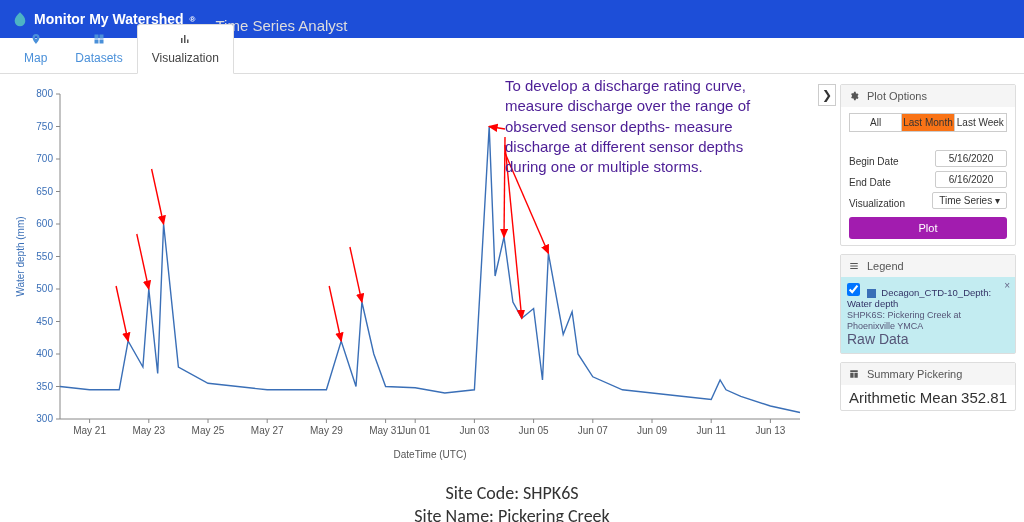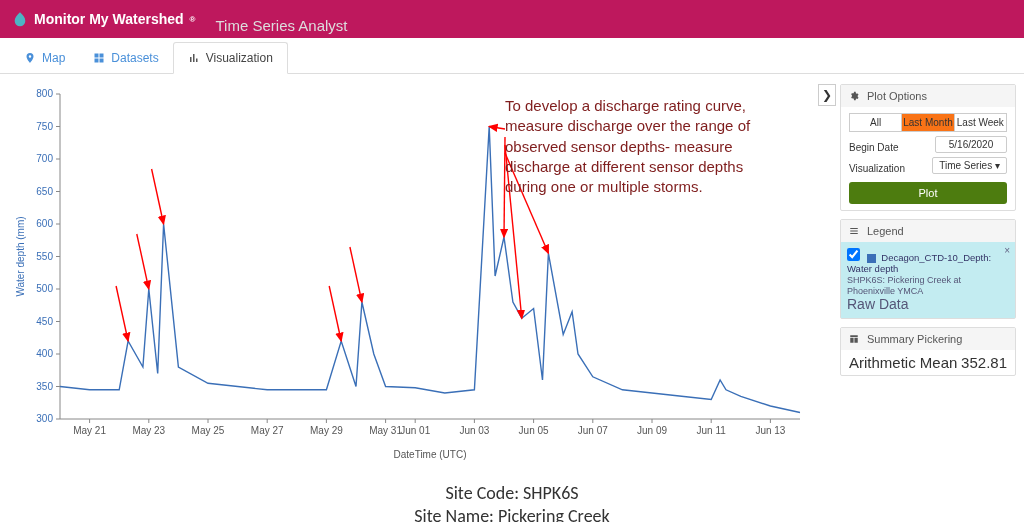--- a/index.html
+++ b/index.html
@@ -1,43 +1,43 @@
 <!DOCTYPE html>
 <html><head>
 <meta charset="utf-8">
 <style>
   * { box-sizing: border-box; margin: 0; padding: 0; }
   body { font-family: -apple-system, "Segoe UI", Arial, sans-serif; font-size: 13px; color: #333; background: #fff; width: 1024px; }
-  .topbar { background: #be185d; color: #fff; height: 38px; display: flex; align-items: center; padding: 0 12px; gap: 20px; }
+  .topbar { background: #1d4ed8; color: #fff; height: 38px; display: flex; align-items: center; padding: 0 12px; gap: 20px; }
   .brand { display: flex; align-items: center; gap: 6px; font-weight: 600; font-size: 14px; }
   .brand sup { font-size: 8px; }
   .subapp { font-size: 15px; color: #ddd; margin-top: 12px; }
   .tabs { display: flex; border-bottom: 1px solid #ddd; padding: 0 10px; height: 36px; align-items: flex-end; }
-  .tab { padding: 8px 14px; font-size: 12px; color: #4a90d9; display: flex; align-items: center; gap: 6px; cursor: pointer; }
+  .tab { padding: 8px 14px; font-size: 12px; color: #4a90d9; display: flex; align-items: center; gap: 6px; cursor: pointer; flex-direction: column; }
   .tab.active { color: #444; border: 1px solid #ddd; border-bottom: 1px solid #fff; background: #fff; margin-bottom: -1px; border-radius: 3px 3px 0 0; }
   .content { display: flex; }
   .chart-wrap { flex: 1; position: relative; padding: 10px 10px 0 10px; }
   .collapse-btn { position: absolute; top: 10px; right: -2px; border: 1px solid #ccc; background: #fff; width: 18px; height: 22px; font-size: 12px; line-height: 20px; text-align: center; cursor: pointer; z-index: 5; }
   .sidebar { width: 190px; padding: 10px 8px 0 6px; font-size: 11px; }
   .panel { border: 1px solid #ddd; border-radius: 2px; margin-bottom: 8px; }
   .panel-head { background: #f5f5f5; padding: 5px 8px; font-size: 11px; color: #555; display: flex; align-items: center; gap: 8px; }
   .panel-body { padding: 6px 8px; }
-  .btn-group { display: flex; margin-bottom: 4px; }
+  .btn-group { display: flex; margin-bottom: 18px; }
   .btn-group .seg { flex: 1; border: 1px solid #ccc; padding: 3px 0; text-align: center; font-size: 10px; cursor: pointer; }
   .btn-group .seg + .seg { border-left: none; }
   .btn-group .seg.active { background: #f97316; }
   .row { display: flex; justify-content: space-between; align-items: flex-end; margin: 4px 0; font-size: 10px; }
   .row .val { border: 1px solid #ccc; padding: 2px 6px; border-radius: 2px; font-size: 10px; min-width: 72px; text-align: center; cursor: pointer; }
-  .plot-btn { background: #4d7c0f; color: #fff; border: none; width: 100%; padding: 5px 0; border-radius: 3px; font-size: 11px; cursor: pointer; margin-top: 4px; }
+  .plot-btn { background: #a21caf; color: #fff; border: none; width: 100%; padding: 5px 0; border-radius: 3px; font-size: 11px; cursor: pointer; margin-top: 4px; }
   .legend-item { background: #c3ecf1; padding: 6px; font-size: 9.5px; color: #336; position: relative; }
   .legend-item input { margin-right: 4px; }
   .legend-swatch { display: inline-block; width: 9px; height: 9px; background: #3a6fb7; vertical-align: middle; margin-right: 3px; }
   .legend-close { position: absolute; top: 3px; right: 5px; color: #668; font-size: 10px; cursor: pointer; }
   .stat-row { display: flex; justify-content: space-between; padding: 4px 8px; font-size: 15px; }
-  .annot { position: absolute; top: 22px; left: 505px; width: 270px; font-family: Arial, sans-serif; font-size: 15px; line-height: 1.35; color: #7f1d1d; z-index: 4; }
+  .annot { position: absolute; top: 2px; left: 505px; width: 270px; font-family: Arial, sans-serif; font-size: 15px; line-height: 1.35; color: #4c1d95; z-index: 4; }
   .footer-labels { text-align: center; font-family: Calibri, Arial, sans-serif; font-size: 18px; margin-top: 18px; line-height: 1.3; }
   svg { display: block; }
 </style>
 </head>
 <body>
 
 <div class="topbar">
   <div class="brand">
     <span>
       <svg width="16" height="16" viewBox="0 0 24 24">
@@ -166,20 +166,24 @@
         <div class="btn-group">
           <div class="seg">All</div>
           <div class="seg active">Last Month</div>
           <div class="seg">Last Week</div>
         </div>
         <div class="row">
             <span>Begin Date</span>
             <span class="val">5/16/2020</span>
           </div>
         <div class="row">
+            <span>End Date</span>
+            <span class="val">6/16/2020</span>
+          </div>
+        <div class="row">
             <span>Visualization</span>
             <span class="val"><span>Time Series</span> <span>▾</span></span>
           </div>
         <button class="plot-btn">Plot</button>
       </div>
     </div>
 
     <div class="panel">
       <div class="panel-head">
         <span>

